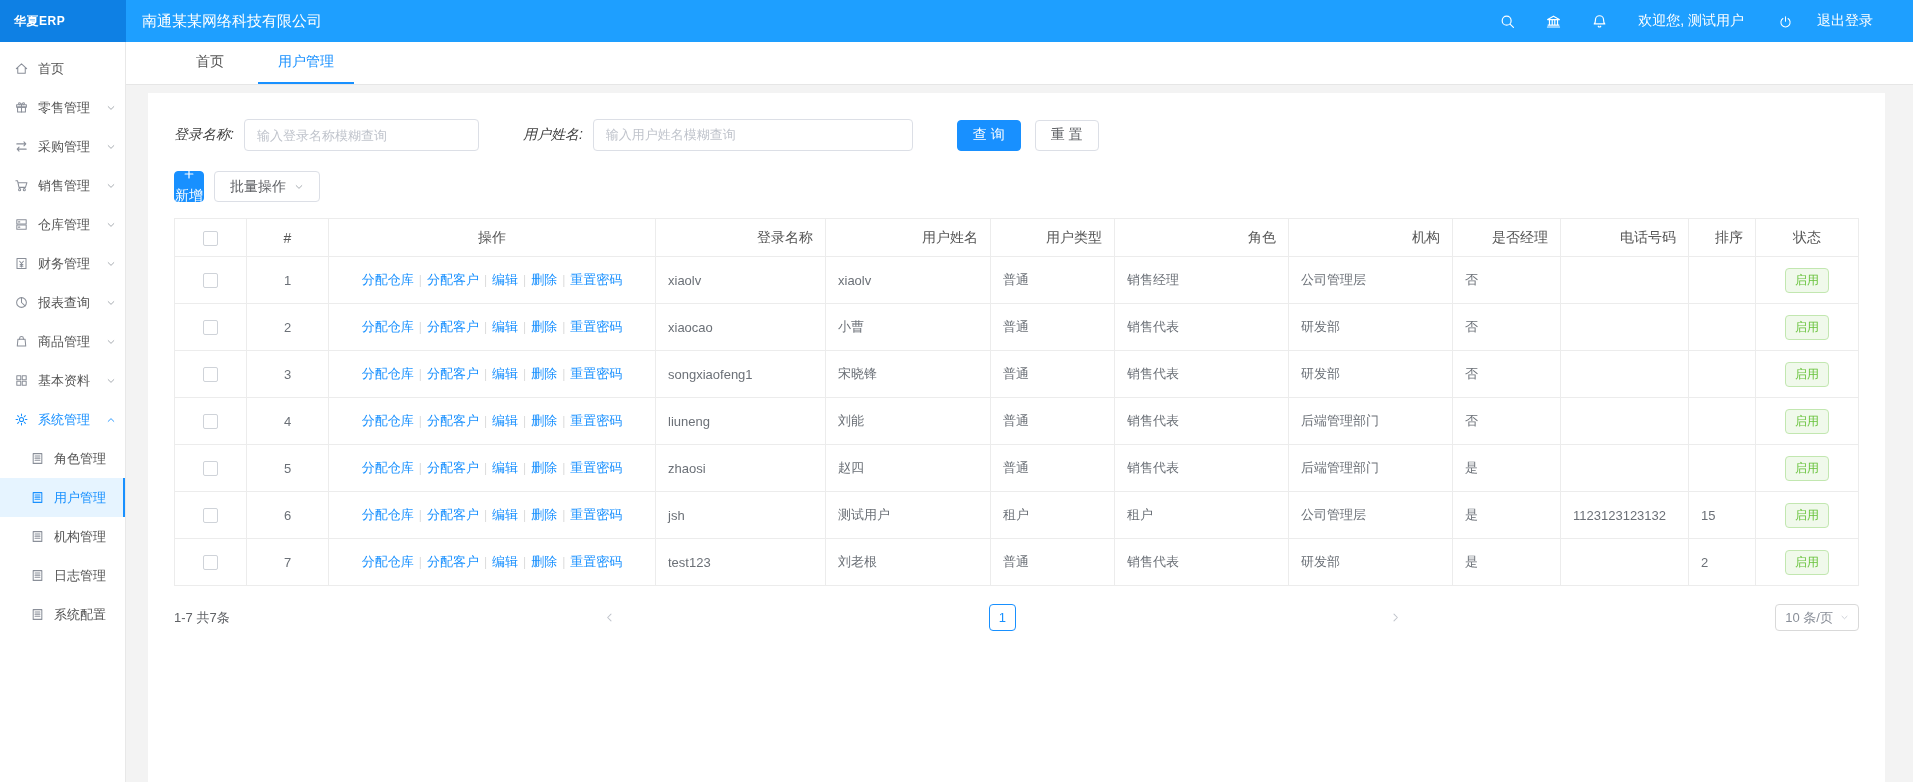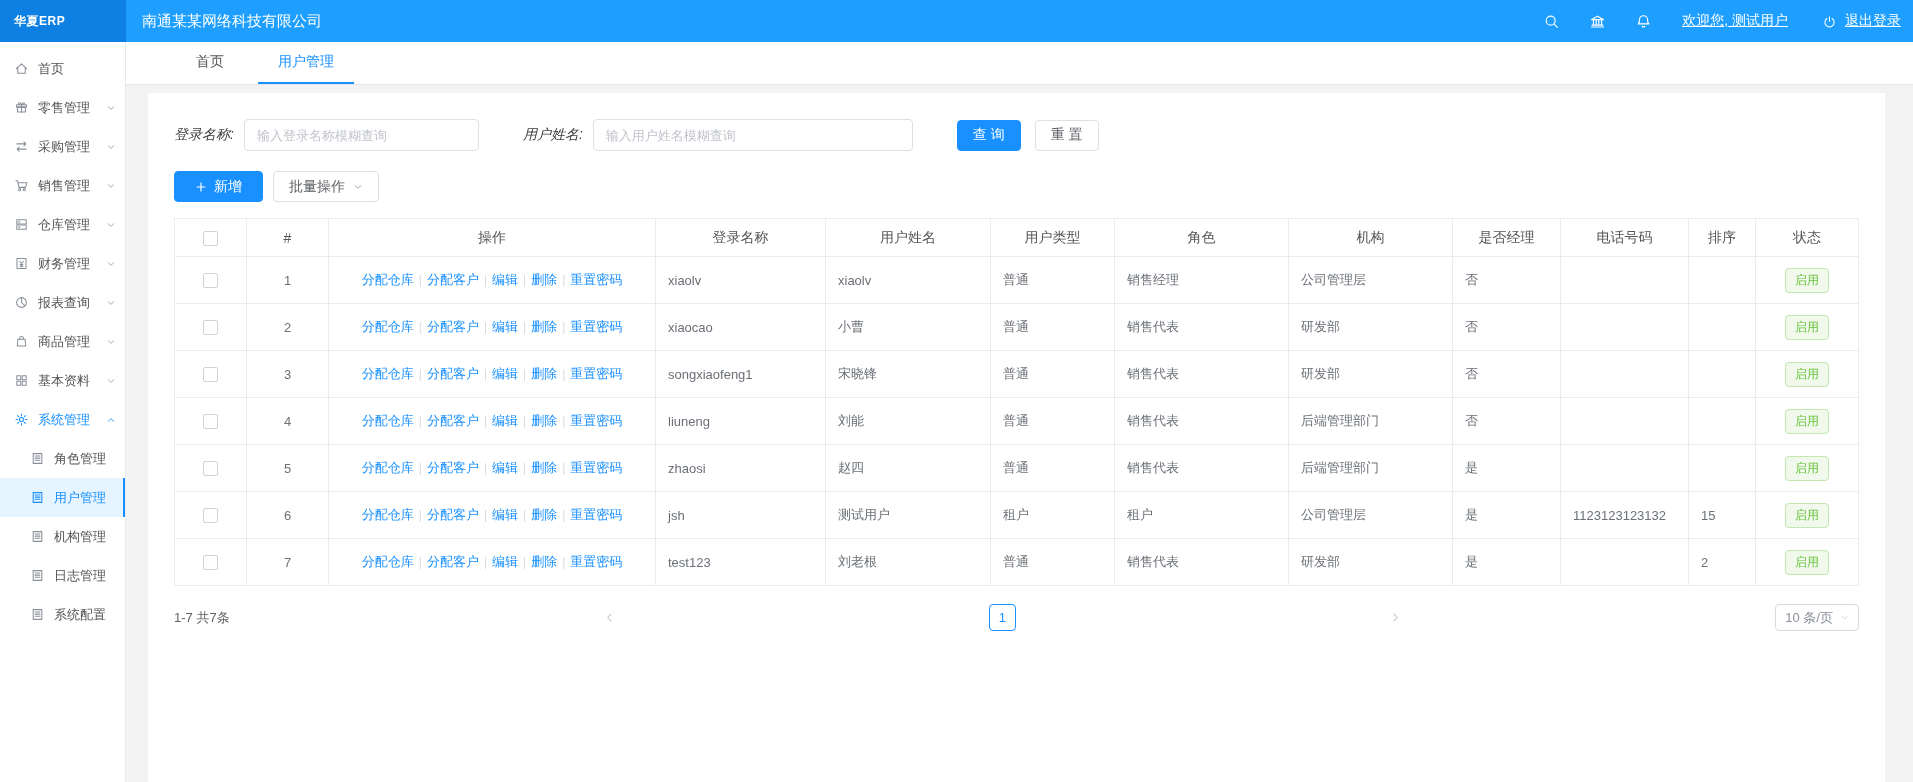--- a/index.html
+++ b/index.html
@@ -6,25 +6,25 @@
   html,body { width: 1913px; height: 782px; overflow: hidden;
     font-family: "Liberation Sans", sans-serif; background: #f3f3f3; }
 
   
   .topbar { height: 42px; display: flex; align-items: center;
     background: var(--topbar-bg, #1E9FFF); color: #fff; }
   .logo { width: 126px; height: 100%; background: var(--logo-bg, #0E80E4);
     display: flex; align-items: center; padding-left: 14px;
     font-weight: bold; font-size: 12px; letter-spacing: .5px; flex: none; }
   .company { margin-left: 16px; font-size: 15px; }
-  .topbar-right { margin-left: auto; display: flex; align-items: center; padding-right: 12px; text-decoration: underline; }
+  .topbar-right { margin-left: auto; display: flex; align-items: center; padding-right: 40px; }
   .tb-icon { width: 17px; height: 17px; margin-left: 29px; cursor: pointer; color: #fff; }
   .tb-icon svg, .icon svg, .chev svg { width: 100%; height: 100%; display: block; }
   .welcome { margin-left: 30px; font-size: 14px; }
-  .logout { margin-left: 34px; font-size: 14px; display: flex; align-items: flex-end; gap: 8px; cursor: pointer; }
+  .logout { margin-left: 34px; font-size: 14px; display: flex; align-items: flex-end; gap: 24px; cursor: pointer; }
   .logout .tb-icon { margin-left: 0; width: 15px; height: 15px; }
 
   
   .shell { display: flex; height: 740px; }
 
   
   .sidebar { width: 126px; flex: none; background: #fff;
     border-right: 1px solid #e8e8e8; padding-top: 7px; }
   .side-item { height: 39px; display: flex; align-items: center;
     padding: 0 9px 0 14px; color: #545454; font-size: 13px; cursor: pointer; }
@@ -47,41 +47,41 @@
 
   .card { flex: 1; background: #fff; margin: 8px 28px 0 22px; padding: 18px 26px; overflow: hidden; }
 
   
   .form-row { display: flex; align-items: center; margin: 8px 0 20px; }
   .f-label { font-size: 14px; color: #404040; margin-right: 10px; font-style: italic; }
   .f-label.second { margin-left: 44px; }
   .f-input { height: 32px; border: 1px solid #dcdfe6; border-radius: 4px;
     padding: 0 12px; font-size: 13px; color: #333; width: 235px; outline: none;
     font-family: "Liberation Sans", sans-serif; }
-  .f-input.wide { width: 320px; }
+  .f-input.wide { width: 320px; font-family: Liberation Mono, monospace; }
   .f-input::placeholder { color: #c0c4cc; }
   .btn { height: 31px; border-radius: 4px; font-size: 14px; cursor: pointer;
     display: inline-flex; align-items: center; justify-content: center;
     font-family: "Liberation Sans", sans-serif; }
   .btn-primary { background: var(--accent, #1890FF); color: #fff; border: 1px solid var(--accent,#1890FF); padding: 0 15px; }
   .btn-plain { background: #fff; color: #606266; border: 1px solid #dcdfe6; padding: 4px 15px; }
   .btn-query { margin-left: 44px; }
   .btn-reset { margin-left: 14px; }
 
   
   .toolbar { display: flex; align-items: center; margin-bottom: 16px; }
-  .btn-add { padding: 0 20px; gap: 7px; }
+  .btn-add { padding: 0 0; gap: 7px; flex-direction: column; }
   .btn-add .icon { width: 12px; height: 12px; color: #fff; }
   .btn-batch { margin-left: 10px; gap: 8px; }
   .btn-batch .chev { width: 10px; height: 10px; color: #9aa0a6; }
 
   
   table { width: 100%; border-collapse: collapse; table-layout: fixed; }
   th, td { border: 1px solid #ececec; padding: 0 12px; overflow: hidden; white-space: nowrap; }
-  th { height: 38px; font-weight: normal; font-size: 14px; color: #555; text-align: center; }
+  th { height: 38px; font-weight: normal; font-size: 14px; color: #555; text-align: right; }
   td { height: 47px; font-size: 13px; color: #6b7077; text-align: left; }
   th.center, td.center { text-align: center; }
   .checkbox { display: inline-block; width: 15px; height: 15px; background: #fff;
     border: 1px solid #cfd3d9; border-radius: 2px; vertical-align: middle; cursor: pointer; }
   .op-link { color: var(--accent, #1890FF); text-decoration: none; cursor: pointer; font-size: 13px; }
   .op-sep { color: #dcdcdc; margin: 0 5px; font-size: 12px; }
   .tag-enable { display: inline-block; padding: 3px 9px; font-size: 12px;
     color: var(--tag-green, #67C23A); background: var(--tag-green-bg, #F0F9EB);
     border: 1px solid var(--tag-green-border, #C2E7B0); border-radius: 4px; cursor: pointer; }
 

